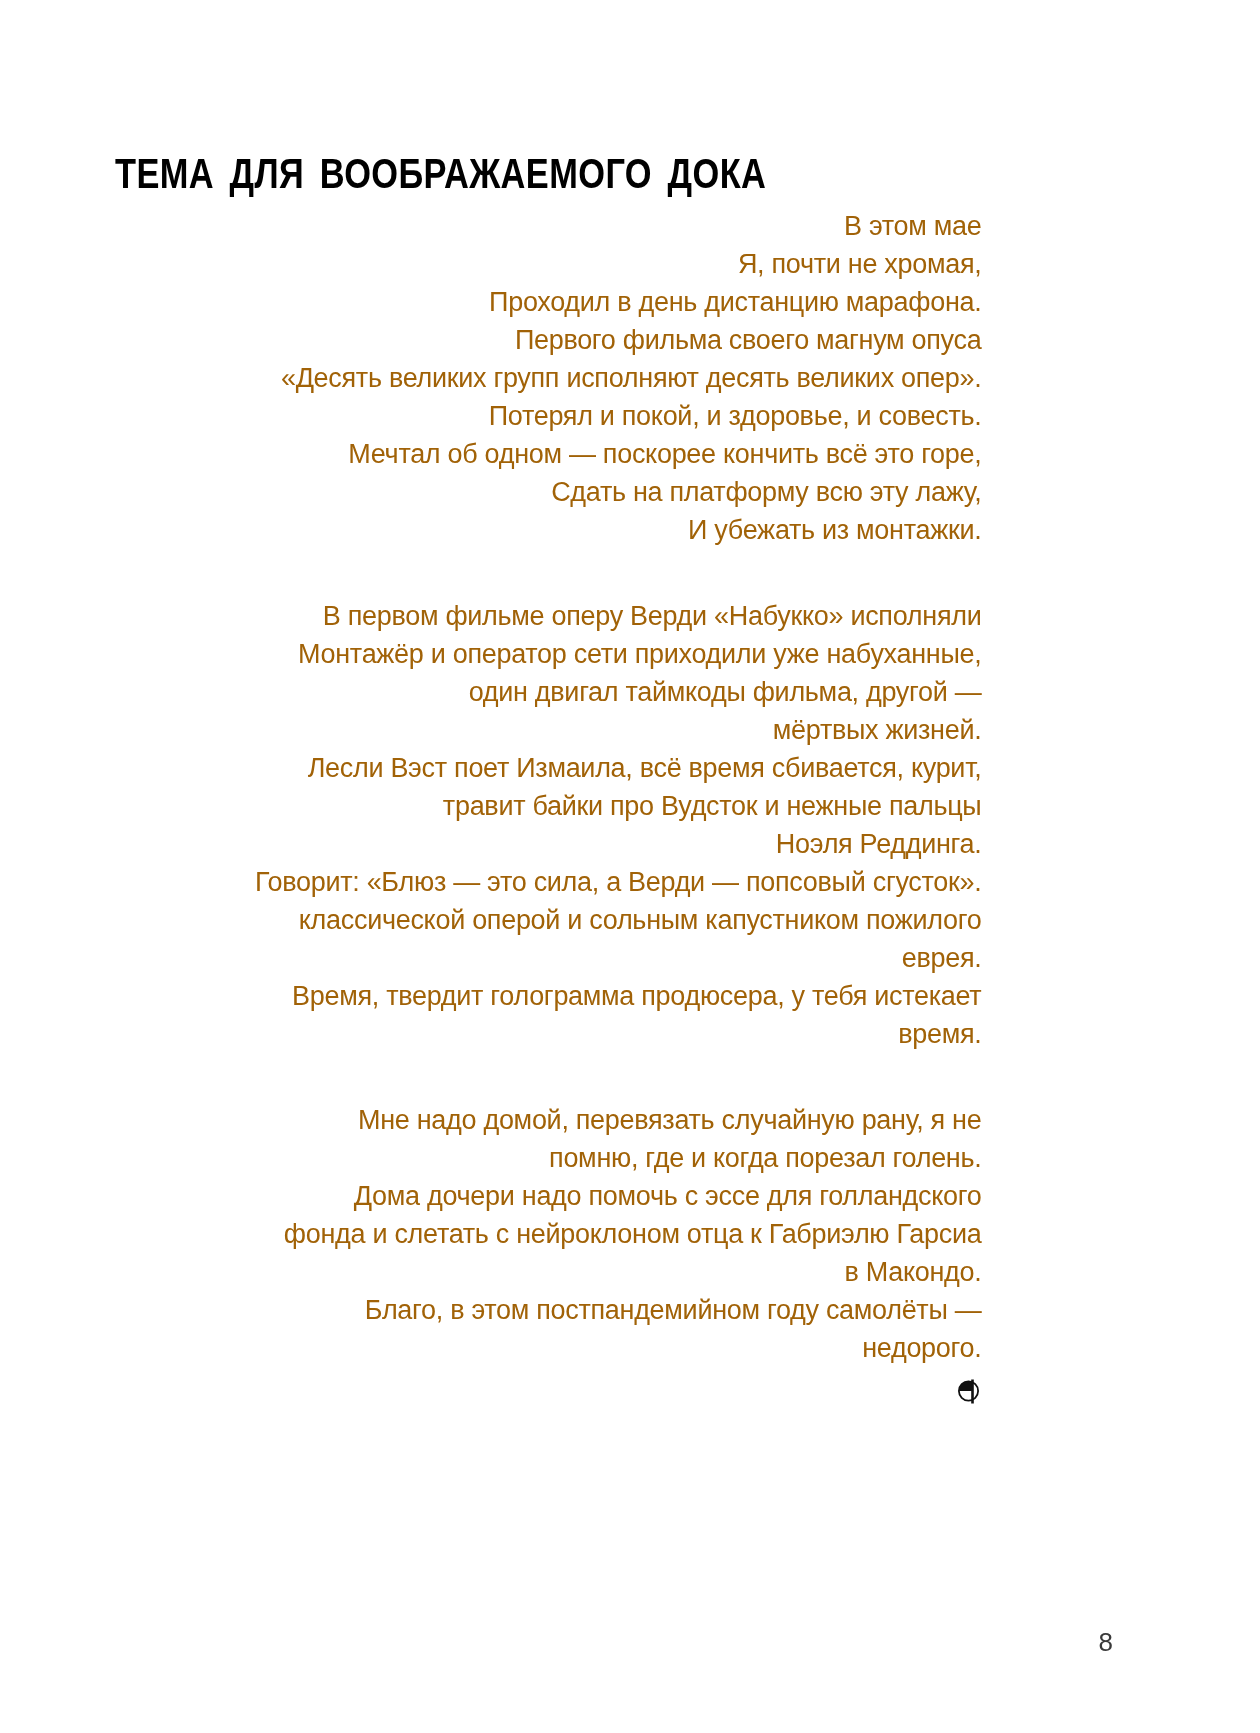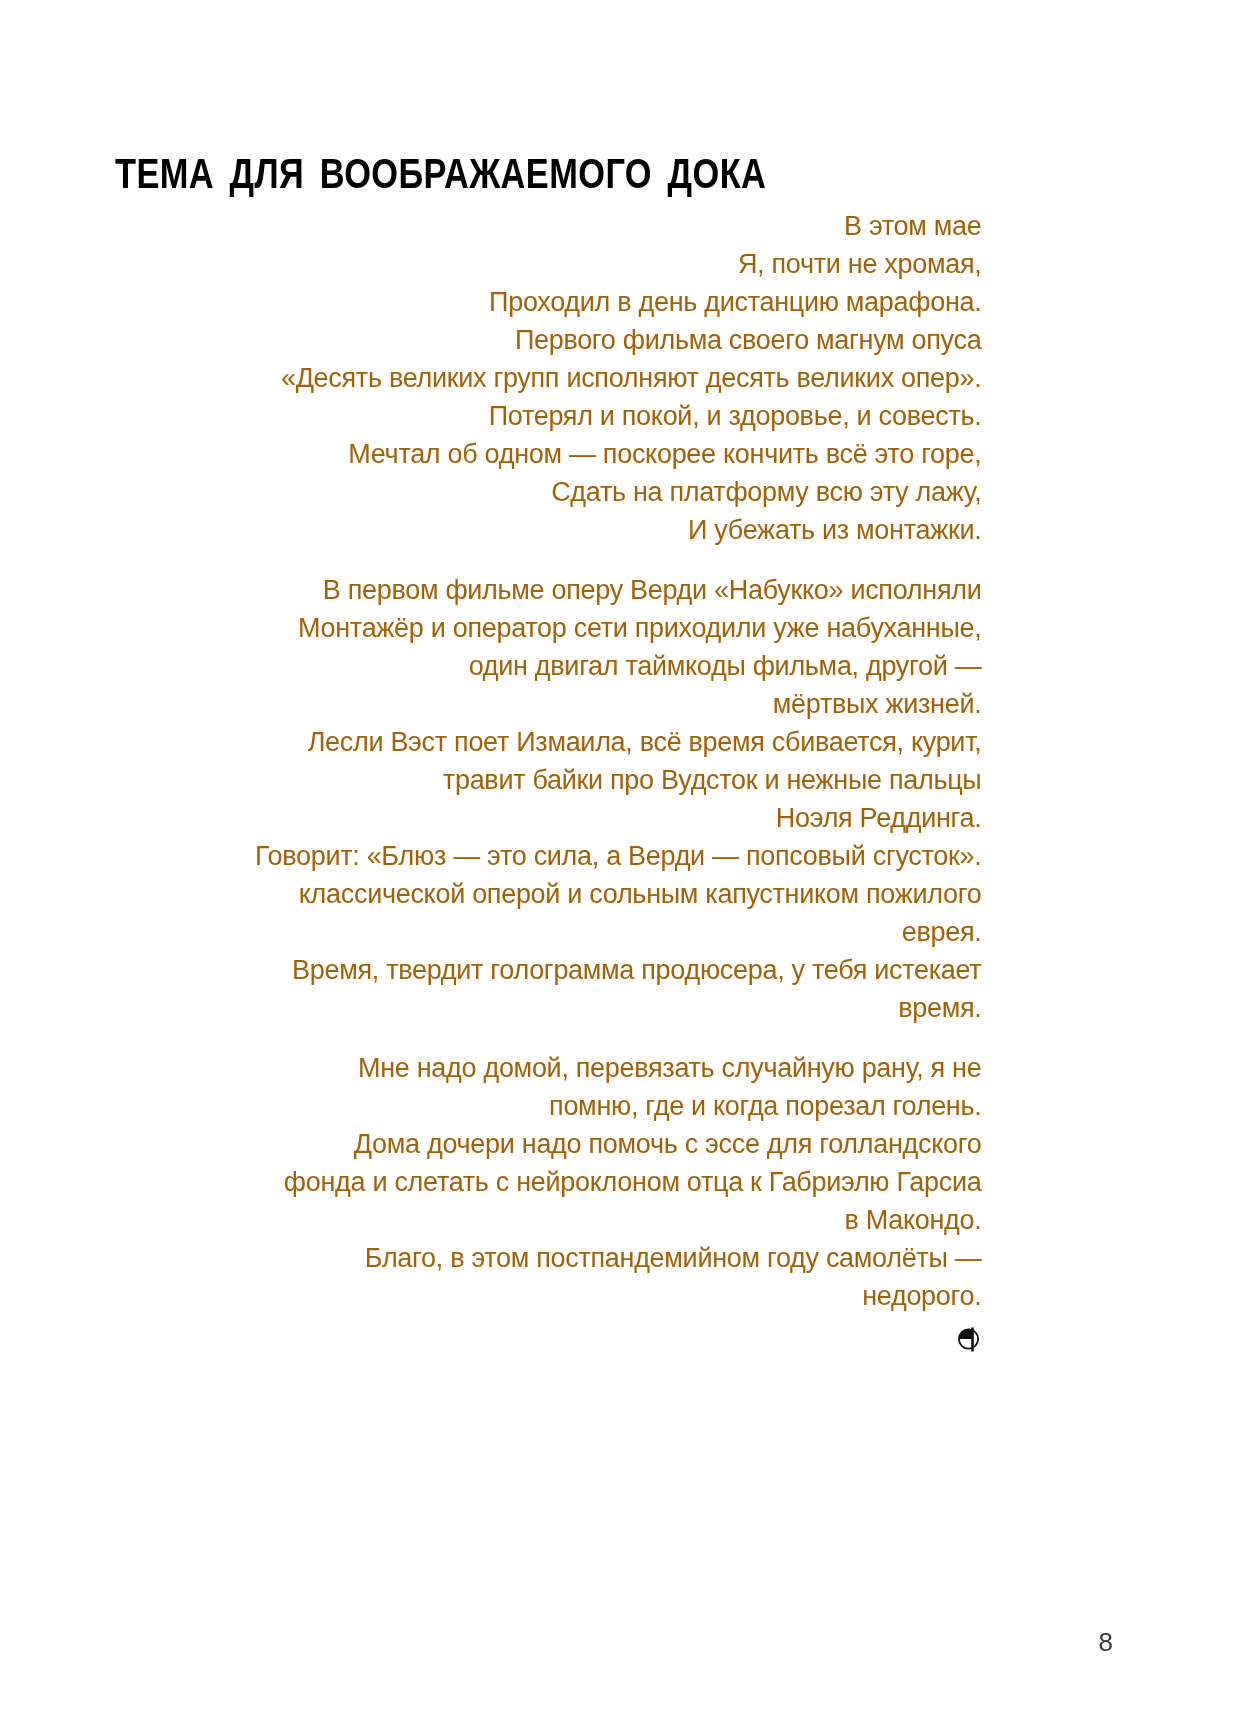--- a/index.html
+++ b/index.html
@@ -29,21 +29,21 @@
     transform: scaleX(0.80);
     transform-origin: left top;
   }
   .poem {
     position: absolute;
     left: 255px;
     top: 207px;
     color: #1a1a1a;
   }
   .stanza { margin: 0; padding: 0; }
-  .stanza + .stanza { margin-top: 22px; }
+  .stanza + .stanza { margin-top: 48px; }
   .poem-line {
     font-size: 27px;
     line-height: 38px;
     letter-spacing: -0.3px;
     white-space: nowrap;
     color: #a16207;
   }
   .end-mark {
     margin-top: 10px;
     margin-left: 26px;

